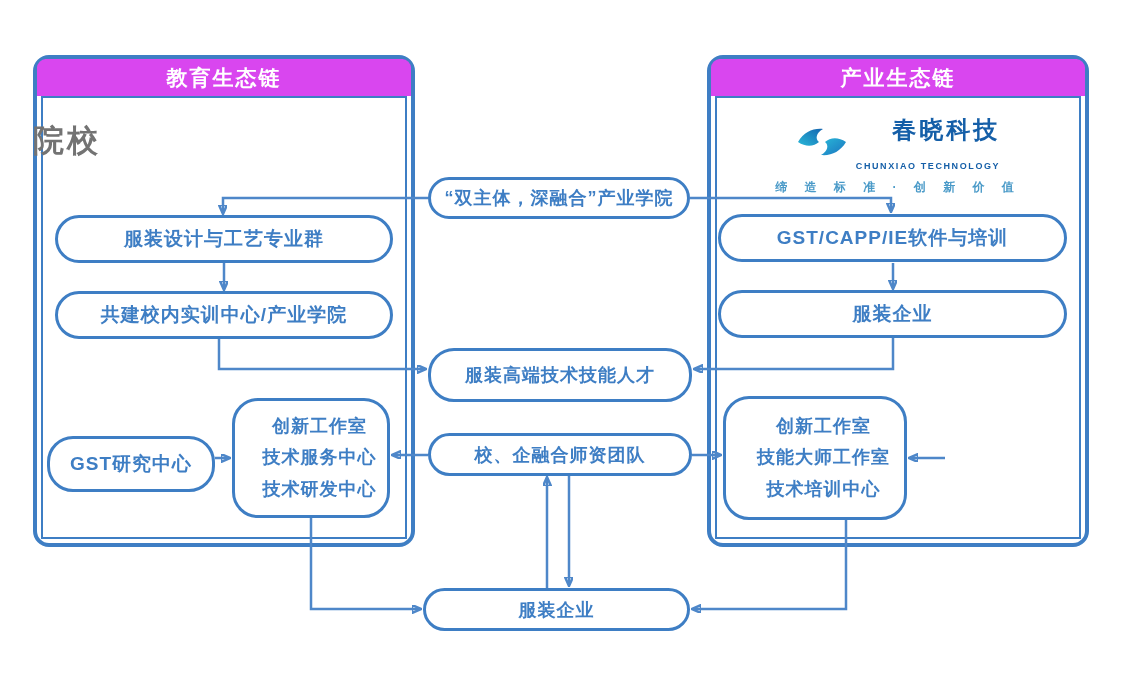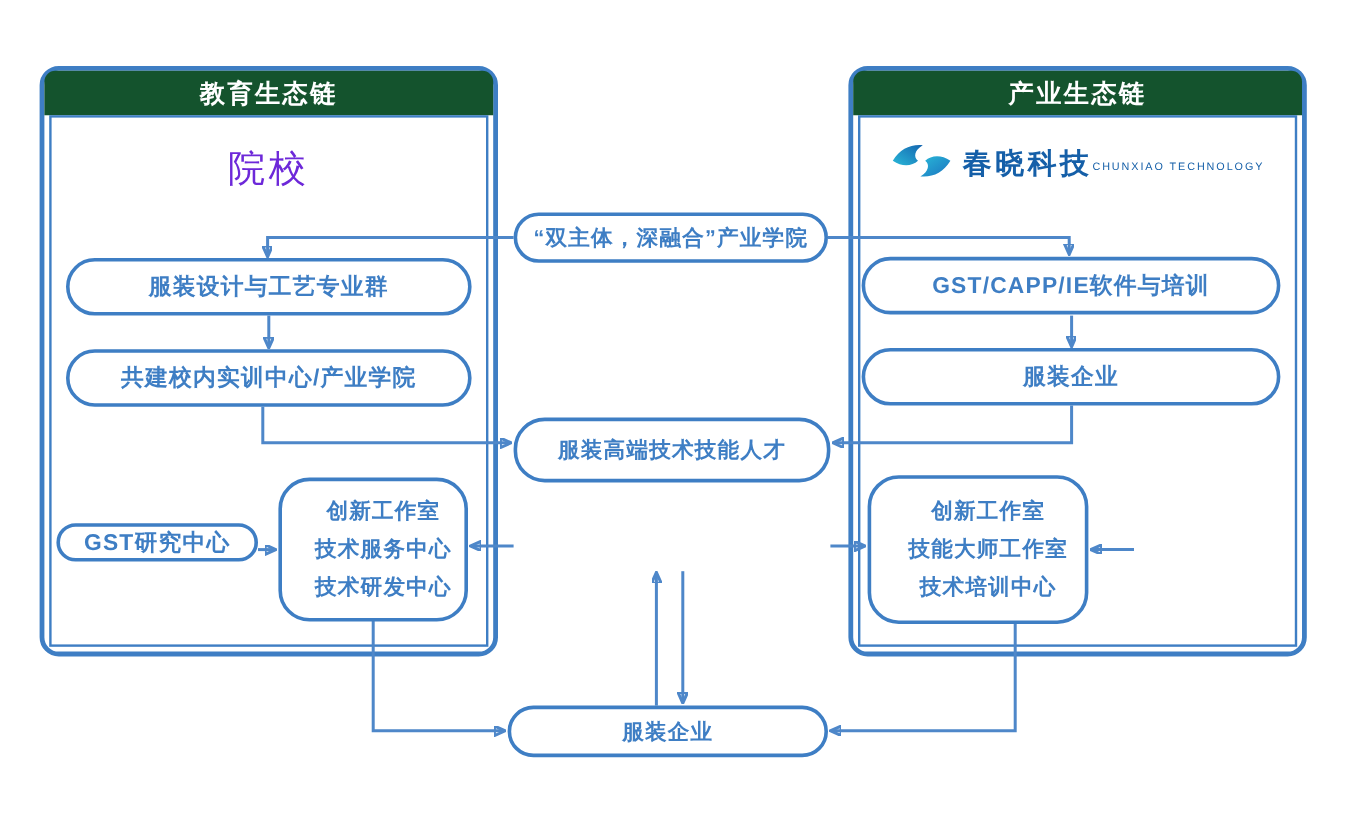--- a/index.html
+++ b/index.html
@@ -7,21 +7,21 @@
     position:relative;width:1129px;height:689px;background:#ffffff;
     font-family:"Liberation Sans",sans-serif;overflow:hidden;
   }
   
   .panel{
     position:absolute;top:55px;width:382px;height:492px;
     border:4px solid #3e7ec4;border-radius:16px;background:#ffffff;
     box-sizing:border-box;z-index:1;
   }
   .panel-header{
-    height:37px;background:#14532d;color:#ffffff;
+    height:37px;background:#d946ef;color:#ffffff;
     display:flex;align-items:center;justify-content:center;
     font-size:21px;font-weight:bold;letter-spacing:2px;
     border-radius:9px 9px 0 0;
   }
   .panel-inner{
     position:absolute;top:37px;left:4px;right:4px;bottom:4px;
     border:2px solid #3e7ec4;
   }
   
   #wires{position:absolute;left:0;top:0;z-index:2;}
@@ -29,32 +29,32 @@
   
   .node{
     position:absolute;background:#ffffff;border:3px solid #3e7ec4;
     color:#3e7ec4;font-weight:bold;display:flex;align-items:center;
     justify-content:center;text-align:right;box-sizing:border-box;
     z-index:3;font-size:19px;letter-spacing:1px;
   }
   .pill{border-radius:26px;}
   .multibox{border-radius:26px;flex-direction:column;line-height:1.75;font-size:18px;padding-left:17px;}
   .big-title{
-    position:absolute;z-index:3;color:#6d28d9;font-weight:normal;
-    font-size:31px;letter-spacing:3px;text-align:center;width:100%;
+    position:absolute;z-index:3;color:#737373;font-weight:bold;
+    font-size:31px;letter-spacing:3px;text-align:left;width:100%;
   }
   
   .logo{
     position:absolute;z-index:3;display:flex;flex-direction:column;
     align-items:center;left:0;right:0;top:58px;
   }
   .logo-row{display:flex;align-items:center;gap:8px;}
-  .logo-texts{display:flex;flex-direction:row;align-items:center;}
+  .logo-texts{display:flex;flex-direction:column;align-items:flex-end;}
   .logo-name{color:#155fa8;font-size:24px;font-weight:bold;letter-spacing:3px;line-height:1.05;}
-  .logo-en{color:#155fa8;font-size:9px;font-weight:normal;letter-spacing:1.6px;margin-top:4px;}
+  .logo-en{color:#155fa8;font-size:9px;font-weight:bold;letter-spacing:1.6px;margin-top:19px;}
   .logo-tagline{color:#4a9ac8;font-size:12px;font-weight:bold;letter-spacing:7px;margin-top:8px;}
 </style>
 </head>
 <body>
 
 <div id="canvas">
 
   <div class="panel" style="left:33px;">
     <div class="panel-header">
       <span>教育生态链</span>
@@ -84,20 +84,21 @@
             </defs>
             <path d="M2,17 C8,7 17,3 27,4 C20,8 19,14 23,17 C18,21.5 10,22.5 2,17 Z" fill="url(#lg1)"></path>
             <path d="M50,17 C44,27 35,31 25,30 C32,26 33,20 29,17 C34,12.5 42,11.5 50,17 Z" fill="url(#lg2)"></path>
           </svg>
         </span>
         <span class="logo-texts">
           <span class="logo-name">春晓科技</span>
           <span class="logo-en">CHUNXIAO TECHNOLOGY</span>
         </span>
       </div>
+      <div class="logo-tagline">缔 造 标 准 · 创 新 价 值</div>
     </div>
   </div>
 
   <div class="big-title" style="left:33px;width:382px;top:120px;">院校</div>
 
   <svg id="wires" width="1129" height="689">
     <defs>
       <marker id="arr" markerUnits="userSpaceOnUse" markerWidth="10" markerHeight="9" refX="8" refY="4" orient="auto">
         <path d="M0,0 L9,4 L0,8 Z" fill="#4e87c9" stroke="none"></path>
       </marker>
@@ -115,32 +116,33 @@
     <path d="M547,588 V478" marker-end="url(#arr)"></path>
     <path d="M569,476 V585" marker-end="url(#arr)"></path>
     <path d="M311,517 V609 H420" marker-end="url(#arr)"></path>
     <path d="M846,519 V609 H693" marker-end="url(#arr)"></path>
   </svg>
 
   <div class="node pill" style="left:55px;top:215px;width:338px;height:48px;">服装设计与工艺专业群</div>
 
   <div class="node pill" style="left:55px;top:291px;width:338px;height:48px;">共建校内实训中心/产业学院</div>
 
-  <div class="node pill" style="left:47px;top:436px;width:168px;height:32px;">GST研究中心</div>
+  <div class="node pill" style="left:47px;top:436px;width:168px;height:56px;">GST研究中心</div>
 
   <div class="node multibox" style="left:232px;top:398px;width:158px;height:120px;">
     <span>创新工作室</span>
     <span>技术服务中心</span>
     <span>技术研发中心</span>
   </div>
 
   <div class="node pill" style="left:428px;top:177px;width:262px;height:42px;font-size:18px;">“双主体，深融合”产业学院</div>
 
   <div class="node pill" style="left:428px;top:348px;width:264px;height:54px;font-size:18px;">服装高端技术技能人才</div>
 
+  <div class="node pill" style="left:428px;top:433px;width:264px;height:43px;font-size:18px;">校、企融合师资团队</div>
 
   <div class="node pill" style="left:718px;top:214px;width:349px;height:48px;">GST/CAPP/IE软件与培训</div>
 
   <div class="node pill" style="left:423px;top:588px;width:267px;height:43px;font-size:18px;">服装企业</div>
 
   <div class="node pill" style="left:718px;top:290px;width:349px;height:48px;">服装企业</div>
 
   <div class="node multibox" style="left:723px;top:396px;width:184px;height:124px;">
     <span>创新工作室</span>
     <span>技能大师工作室</span>

